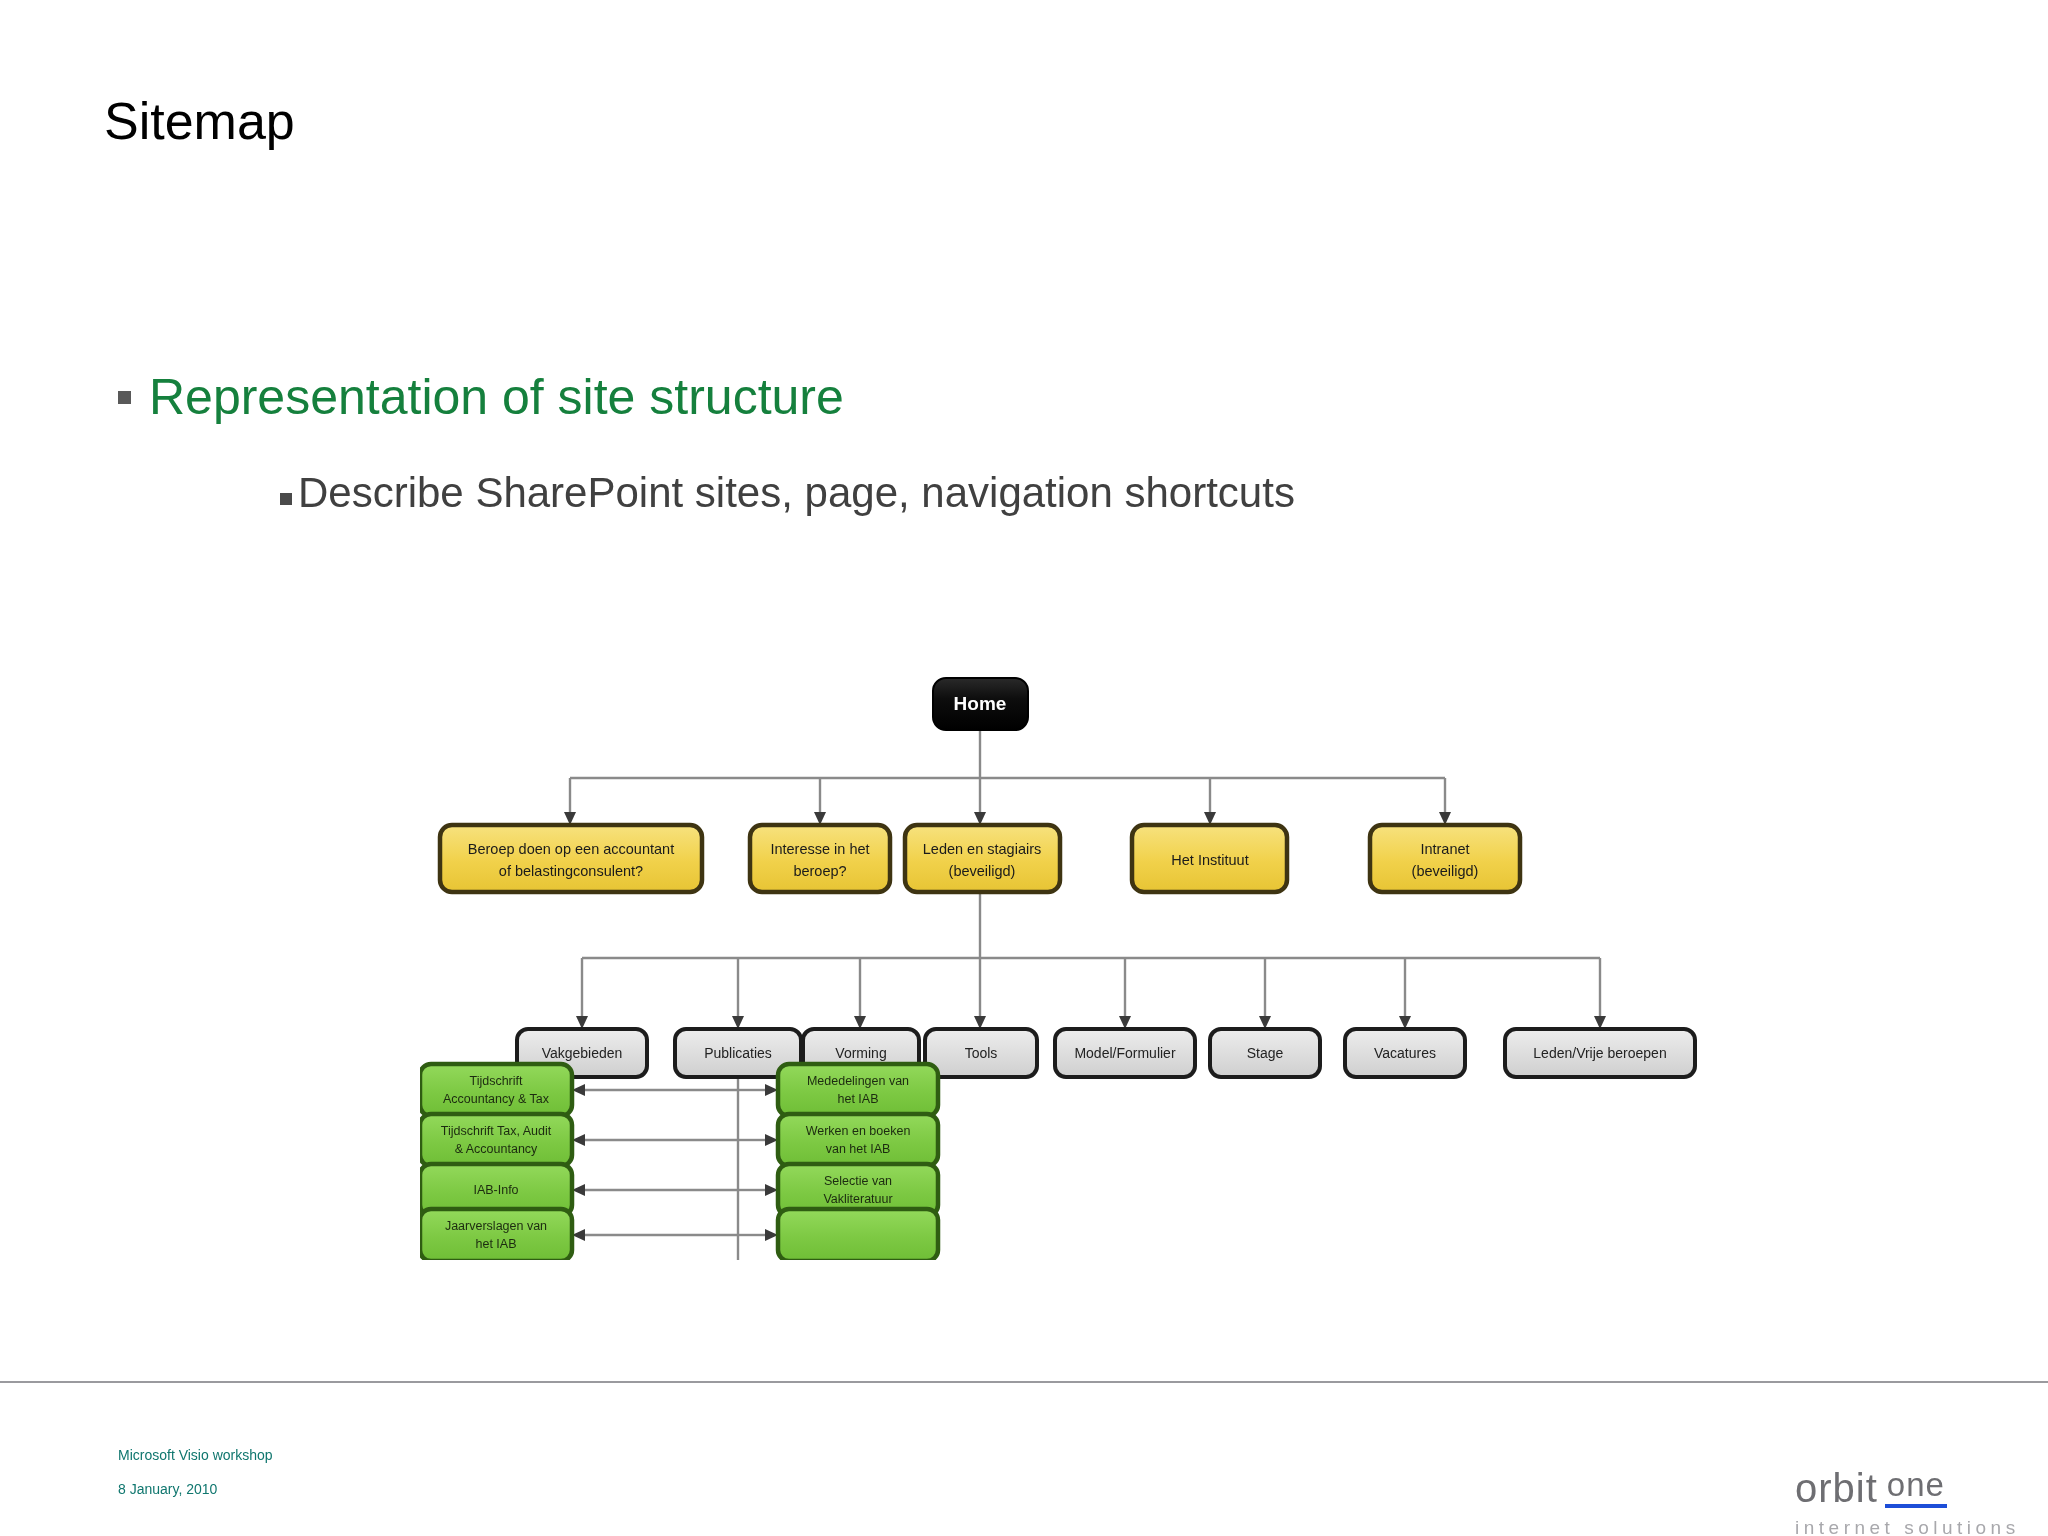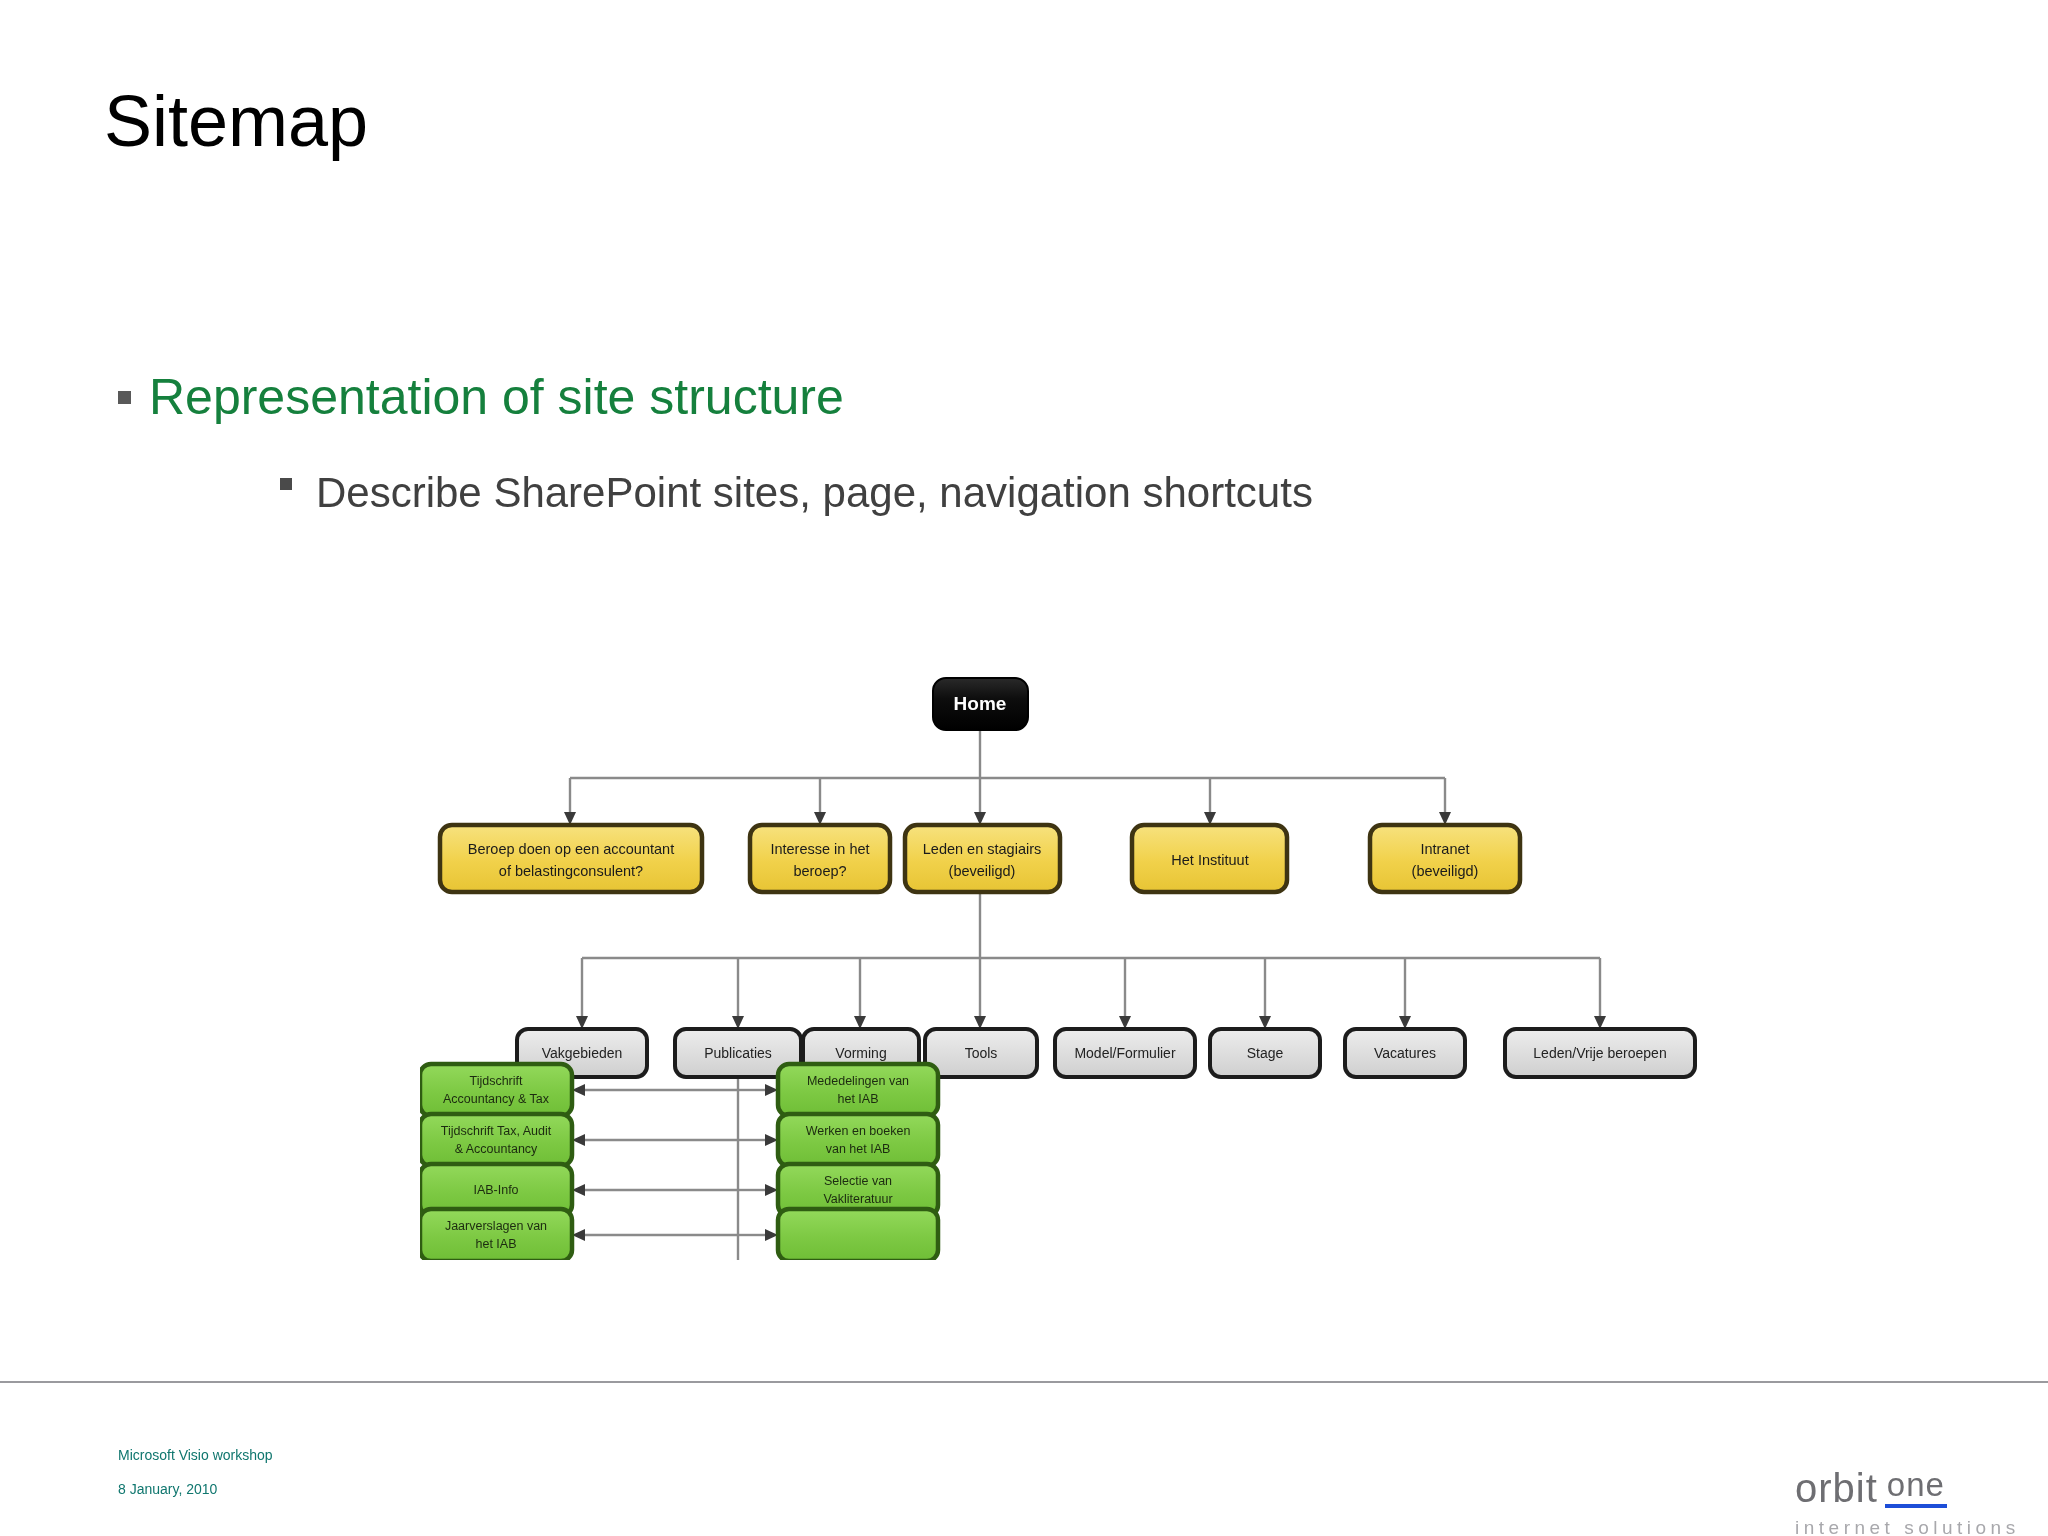--- a/index.html
+++ b/index.html
@@ -12,22 +12,22 @@
     height: 1536px;
     position: relative;
     font-family: "Liberation Sans", sans-serif;
     overflow: hidden;
   }
 
   
   #slide-title {
     position: absolute;
     left: 104px;
-    top: 85px;
-    font-size: 72px;
+    top: 95px;
+    font-size: 52px;
     font-weight: 400;
     color: #000000;
     letter-spacing: 0px;
     line-height: 1;
   }
 
   
   #bullet-level1 {
     position: absolute;
     left: 118px;
@@ -51,22 +51,22 @@
     font-weight: 400;
     line-height: 1;
     white-space: nowrap;
   }
 
   #bullet-level2 {
     position: absolute;
     left: 280px;
     top: 472px;
     display: flex;
-    align-items: center;
-    gap: 24px;
+    align-items: flex-end;
+    gap: 6px;
   }
   #bullet-level2 .sq {
     width: 12px;
     height: 12px;
     background: #4A4A4A;
     display: inline-block;
     position: relative;
     top: -9px;
     flex: none;
   }

